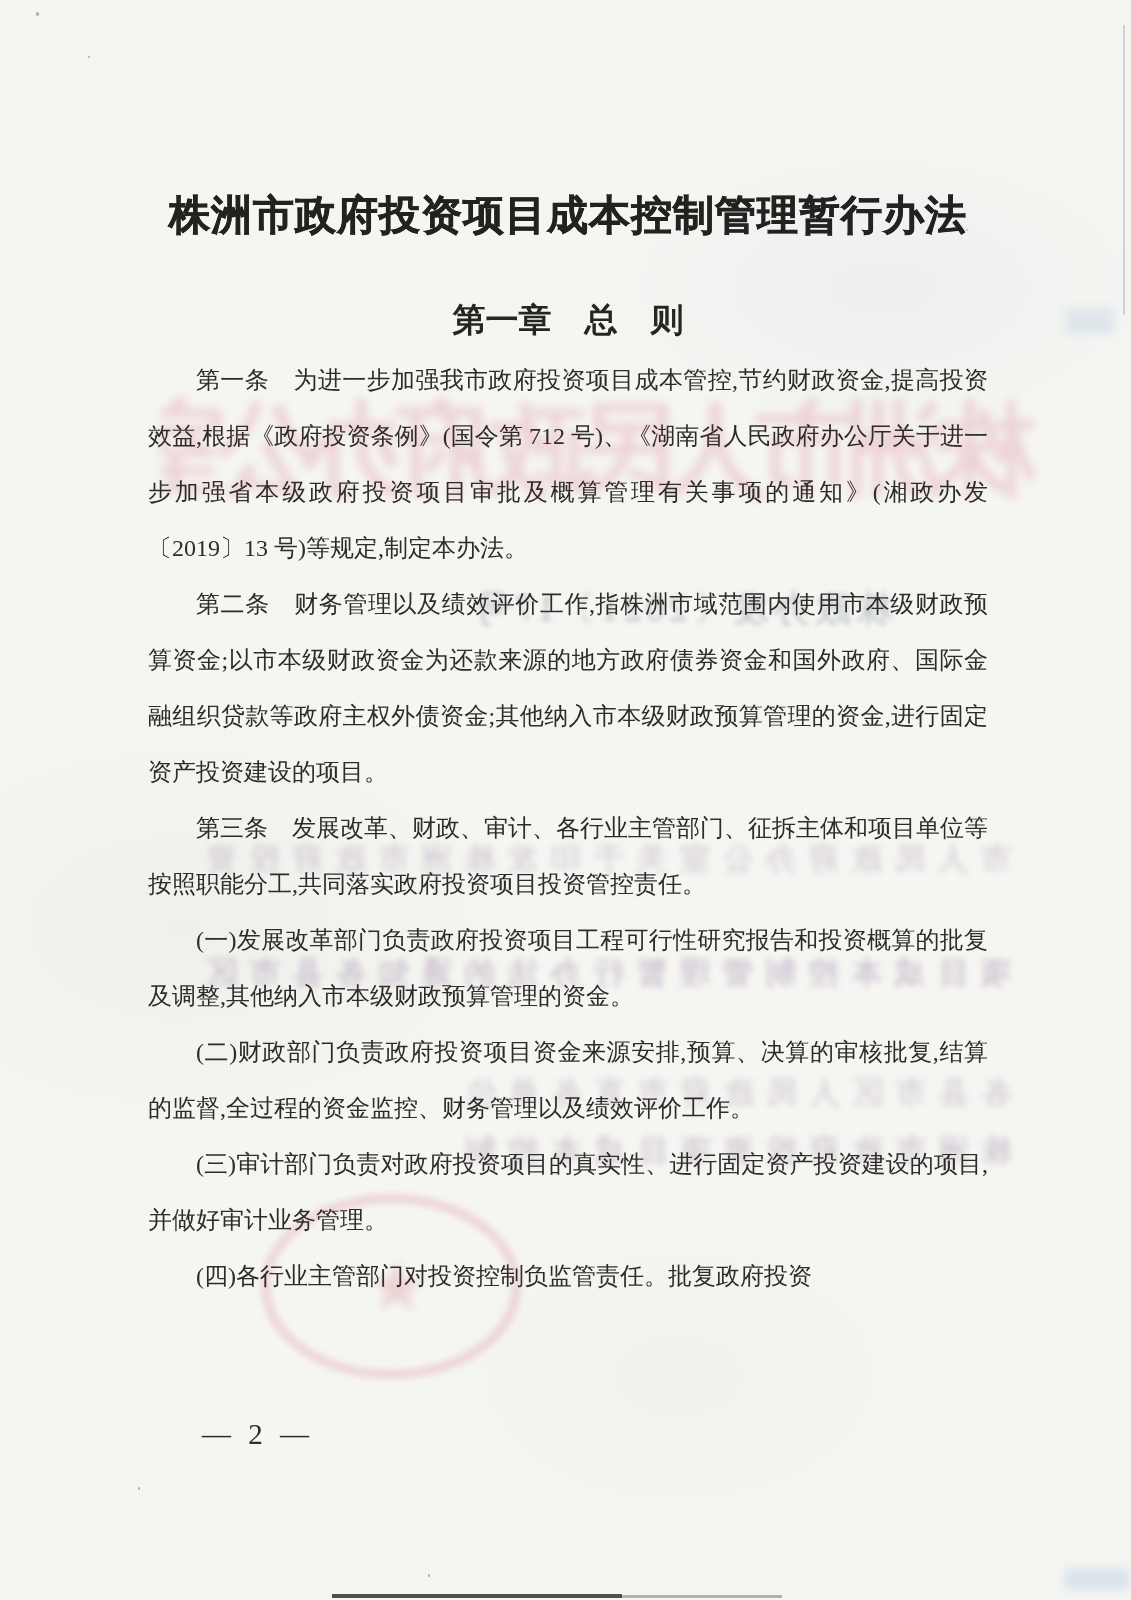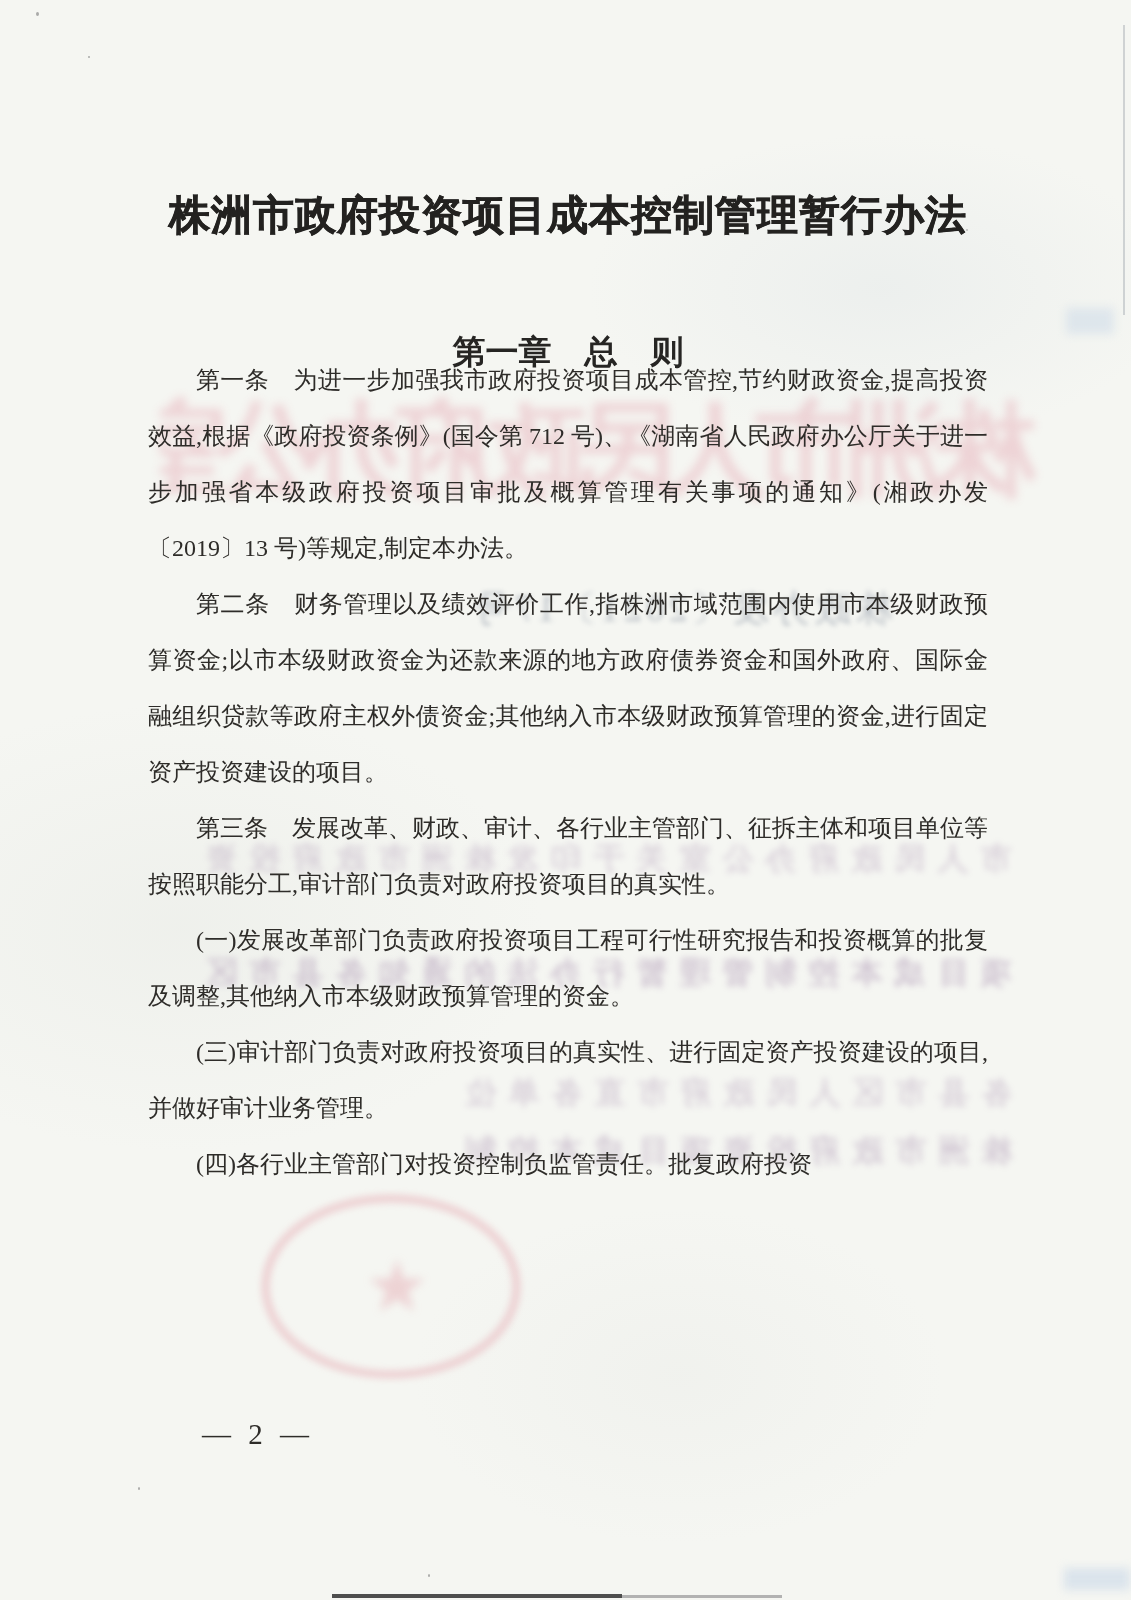--- a/index.html
+++ b/index.html
@@ -35,21 +35,20 @@
 
   .chapter-heading {
     position: absolute;
     top: 298px;
     left: 148px;
     width: 840px;
     text-align: center;
     font-size: 33px;
     font-weight: 700;
     color: #262523;
-    margin-top: 32px;
   }
 
   .doc-body {
     position: absolute;
     top: 352px;
     left: 148px;
     width: 840px;
     font-size: 24px;
     line-height: 56px;
     color: #2e2c29;
@@ -147,21 +146,22 @@
   <div class="artifact speck speck-4"></div>
   <div class="artifact speck speck-5"></div>
 
   <h1 class="doc-title">株洲市政府投资项目成本控制管理暂行办法</h1>
 
   <h2 class="chapter-heading">第一章　总　则</h2>
 
   <div class="doc-body">
     <p>第一条　为进一步加强我市政府投资项目成本管控,节约财政资金,提高投资效益,根据《政府投资条例》(国令第 712 号)、《湖南省人民政府办公厅关于进一步加强省本级政府投资项目审批及概算管理有关事项的通知》(湘政办发〔2019〕13 号)等规定,制定本办法。</p>
     <p>第二条　财务管理以及绩效评价工作,指株洲市域范围内使用市本级财政预算资金;以市本级财政资金为还款来源的地方政府债券资金和国外政府、国际金融组织贷款等政府主权外债资金;其他纳入市本级财政预算管理的资金,进行固定资产投资建设的项目。</p>
-    <p>第三条　发展改革、财政、审计、各行业主管部门、征拆主体和项目单位等按照职能分工,审计部门负责对政府投资项目的真实性。</p>
+    <p>第三条　发展改革、财政、审计、各行业主管部门、征拆主体和项目单位等按照职能分工,共同落实政府投资项目投资管控责任。</p>
     <p>(一)发展改革部门负责政府投资项目工程可行性研究报告和投资概算的批复及调整,其他纳入市本级财政预算管理的资金。</p>
+    <p>(二)财政部门负责政府投资项目资金来源安排,预算、决算的审核批复,结算的监督,全过程的资金监控、财务管理以及绩效评价工作。</p>
     <p>(三)审计部门负责对政府投资项目的真实性、进行固定资产投资建设的项目,并做好审计业务管理。</p>
     <p>(四)各行业主管部门对投资控制负监管责任。批复政府投资</p>
   </div>
 
   <div class="page-number">— 2 —</div>
 
 </div>
 
 </body></html>

